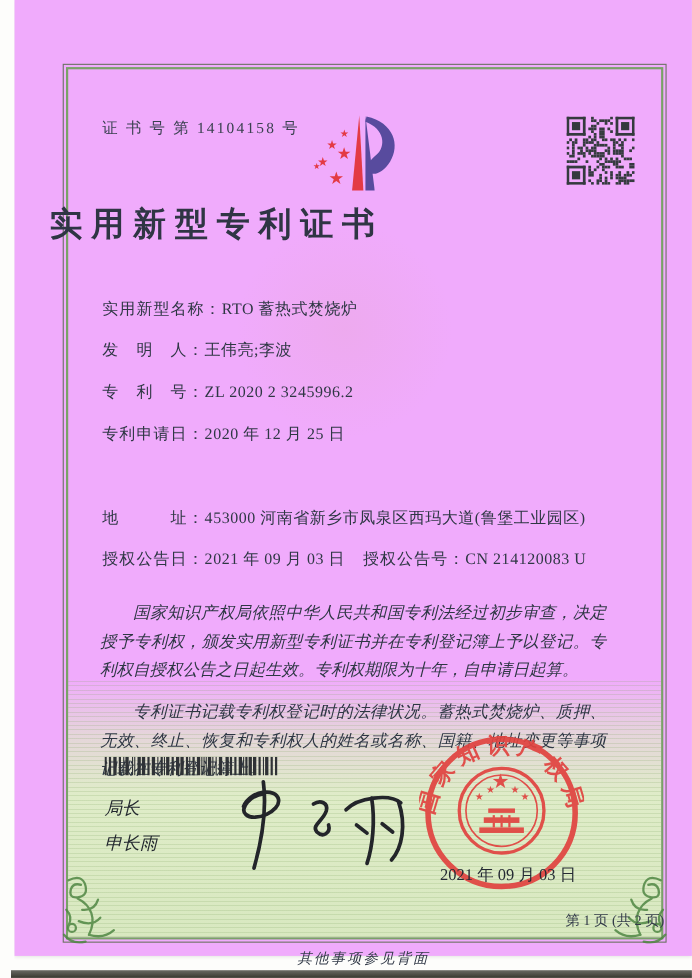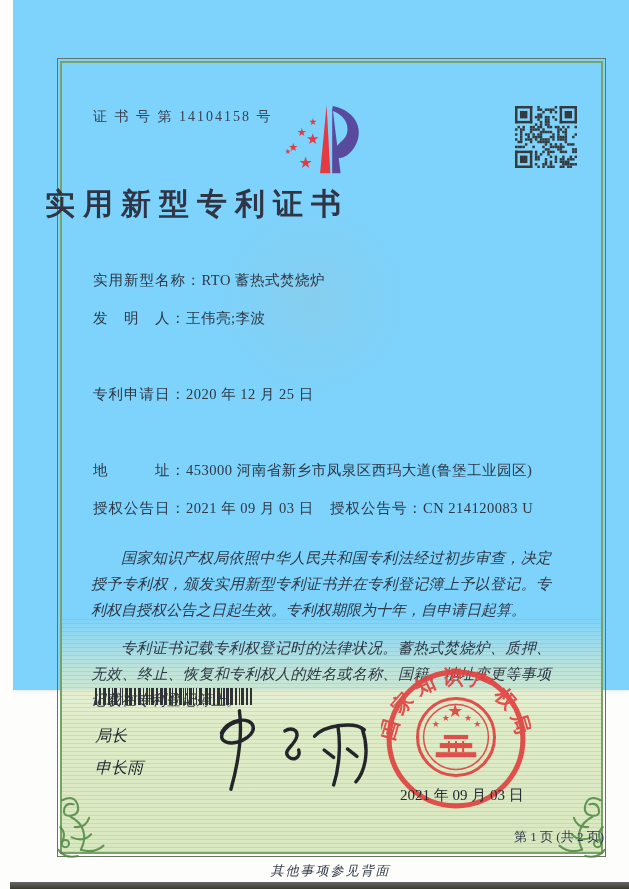--- a/index.html
+++ b/index.html
@@ -2,22 +2,22 @@
 <html><head>
 <meta charset="utf-8">
 <style>
   html,body{margin:0;padding:0;}
   body{
     width:629px;height:889px;overflow:hidden;background:#fdfdfb;
     font-family:"Liberation Serif","DejaVu Serif",serif;
   }
   .scan{position:relative;width:629px;height:889px;background:#fdfdfb;}
   .paper{
-    position:absolute;left:13px;top:0;width:616px;height:690px;
-    background:#7dd3fc;
+    position:absolute;left:13px;top:0;width:616px;height:869px;
+    background:#f0abfc;
     box-shadow:0 0 4px rgba(0,0,0,.15);
   }
   .bottom-shadow{
     position:absolute;left:10px;right:0;bottom:0;height:7px;
     background:linear-gradient(#6a6a64,#38382f);
   }
   .frame{
     position:absolute;left:44px;top:58px;width:547px;height:797px;
     border:1px solid #6b7263;
   }
@@ -339,20 +339,23 @@
       </svg>
 
     <div class="title">实用新型专利证书</div>
 
     <div class="row" style="top:271px">
       <span class="lbl">实用新型名称：</span><span class="val">RTO 蓄热式焚烧炉</span>
     </div>
     <div class="row" style="top:309px">
       <span class="lbl">发　明　人：</span><span class="val">王伟亮;李波</span>
     </div>
+    <div class="row" style="top:347px">
+      <span class="lbl">专　利　号：</span><span class="val">ZL 2020 2 3245996.2</span>
+    </div>
     <div class="row" style="top:385px">
       <span class="lbl">专利申请日：</span><span class="val">2020 年 12 月 25 日</span>
     </div>
     <div class="row" style="top:461px">
       <span class="lbl">地　　　址：</span><span class="val">453000 河南省新乡市凤泉区西玛大道(鲁堡工业园区)</span>
     </div>
     <div class="row" style="top:499px">
       <span class="lbl">授权公告日：</span><span class="val">2021 年 09 月 03 日</span>
     </div>
     <div class="row" style="top:499px;left:317px">

